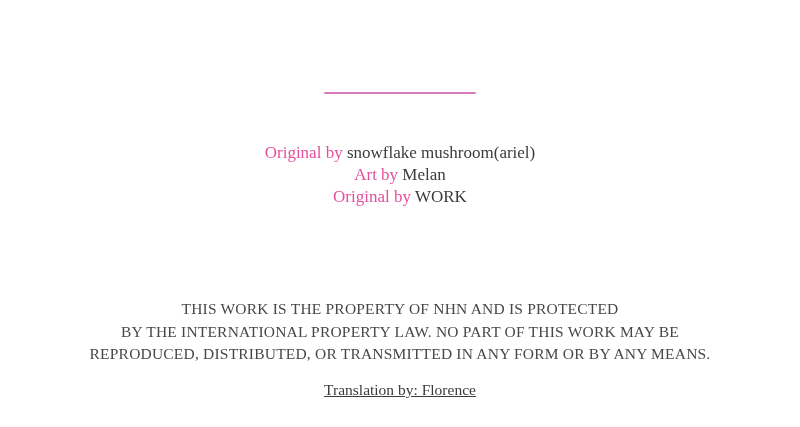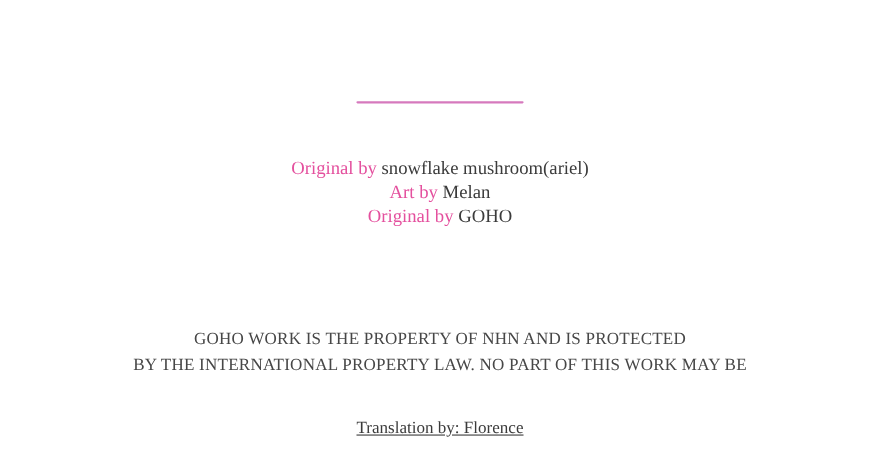--- a/index.html
+++ b/index.html
@@ -74,24 +74,25 @@
     <div>
       <span class="credit-role">Original by</span>
       <span class="credit-name">snowflake mushroom(ariel)</span>
     </div>
     <div>
       <span class="credit-role">Art by</span>
       <span class="credit-name">Melan</span>
     </div>
     <div>
       <span class="credit-role">Original by</span>
-      <span class="credit-name">GOHO</span>
+      <span class="credit-name">WORK</span>
     </div>
   </div>
 
   <div class="copyright">
-    <div>GOHO WORK IS THE PROPERTY OF NHN AND IS PROTECTED</div>
+    <div>THIS WORK IS THE PROPERTY OF NHN AND IS PROTECTED</div>
     <div>BY THE INTERNATIONAL PROPERTY LAW. NO PART OF THIS WORK MAY BE</div>
+    <div>REPRODUCED, DISTRIBUTED, OR TRANSMITTED IN ANY FORM OR BY ANY MEANS.</div>
   </div>
 
   <div class="translation">Translation by: Florence</div>
 
 </div>
 
 </body></html>

